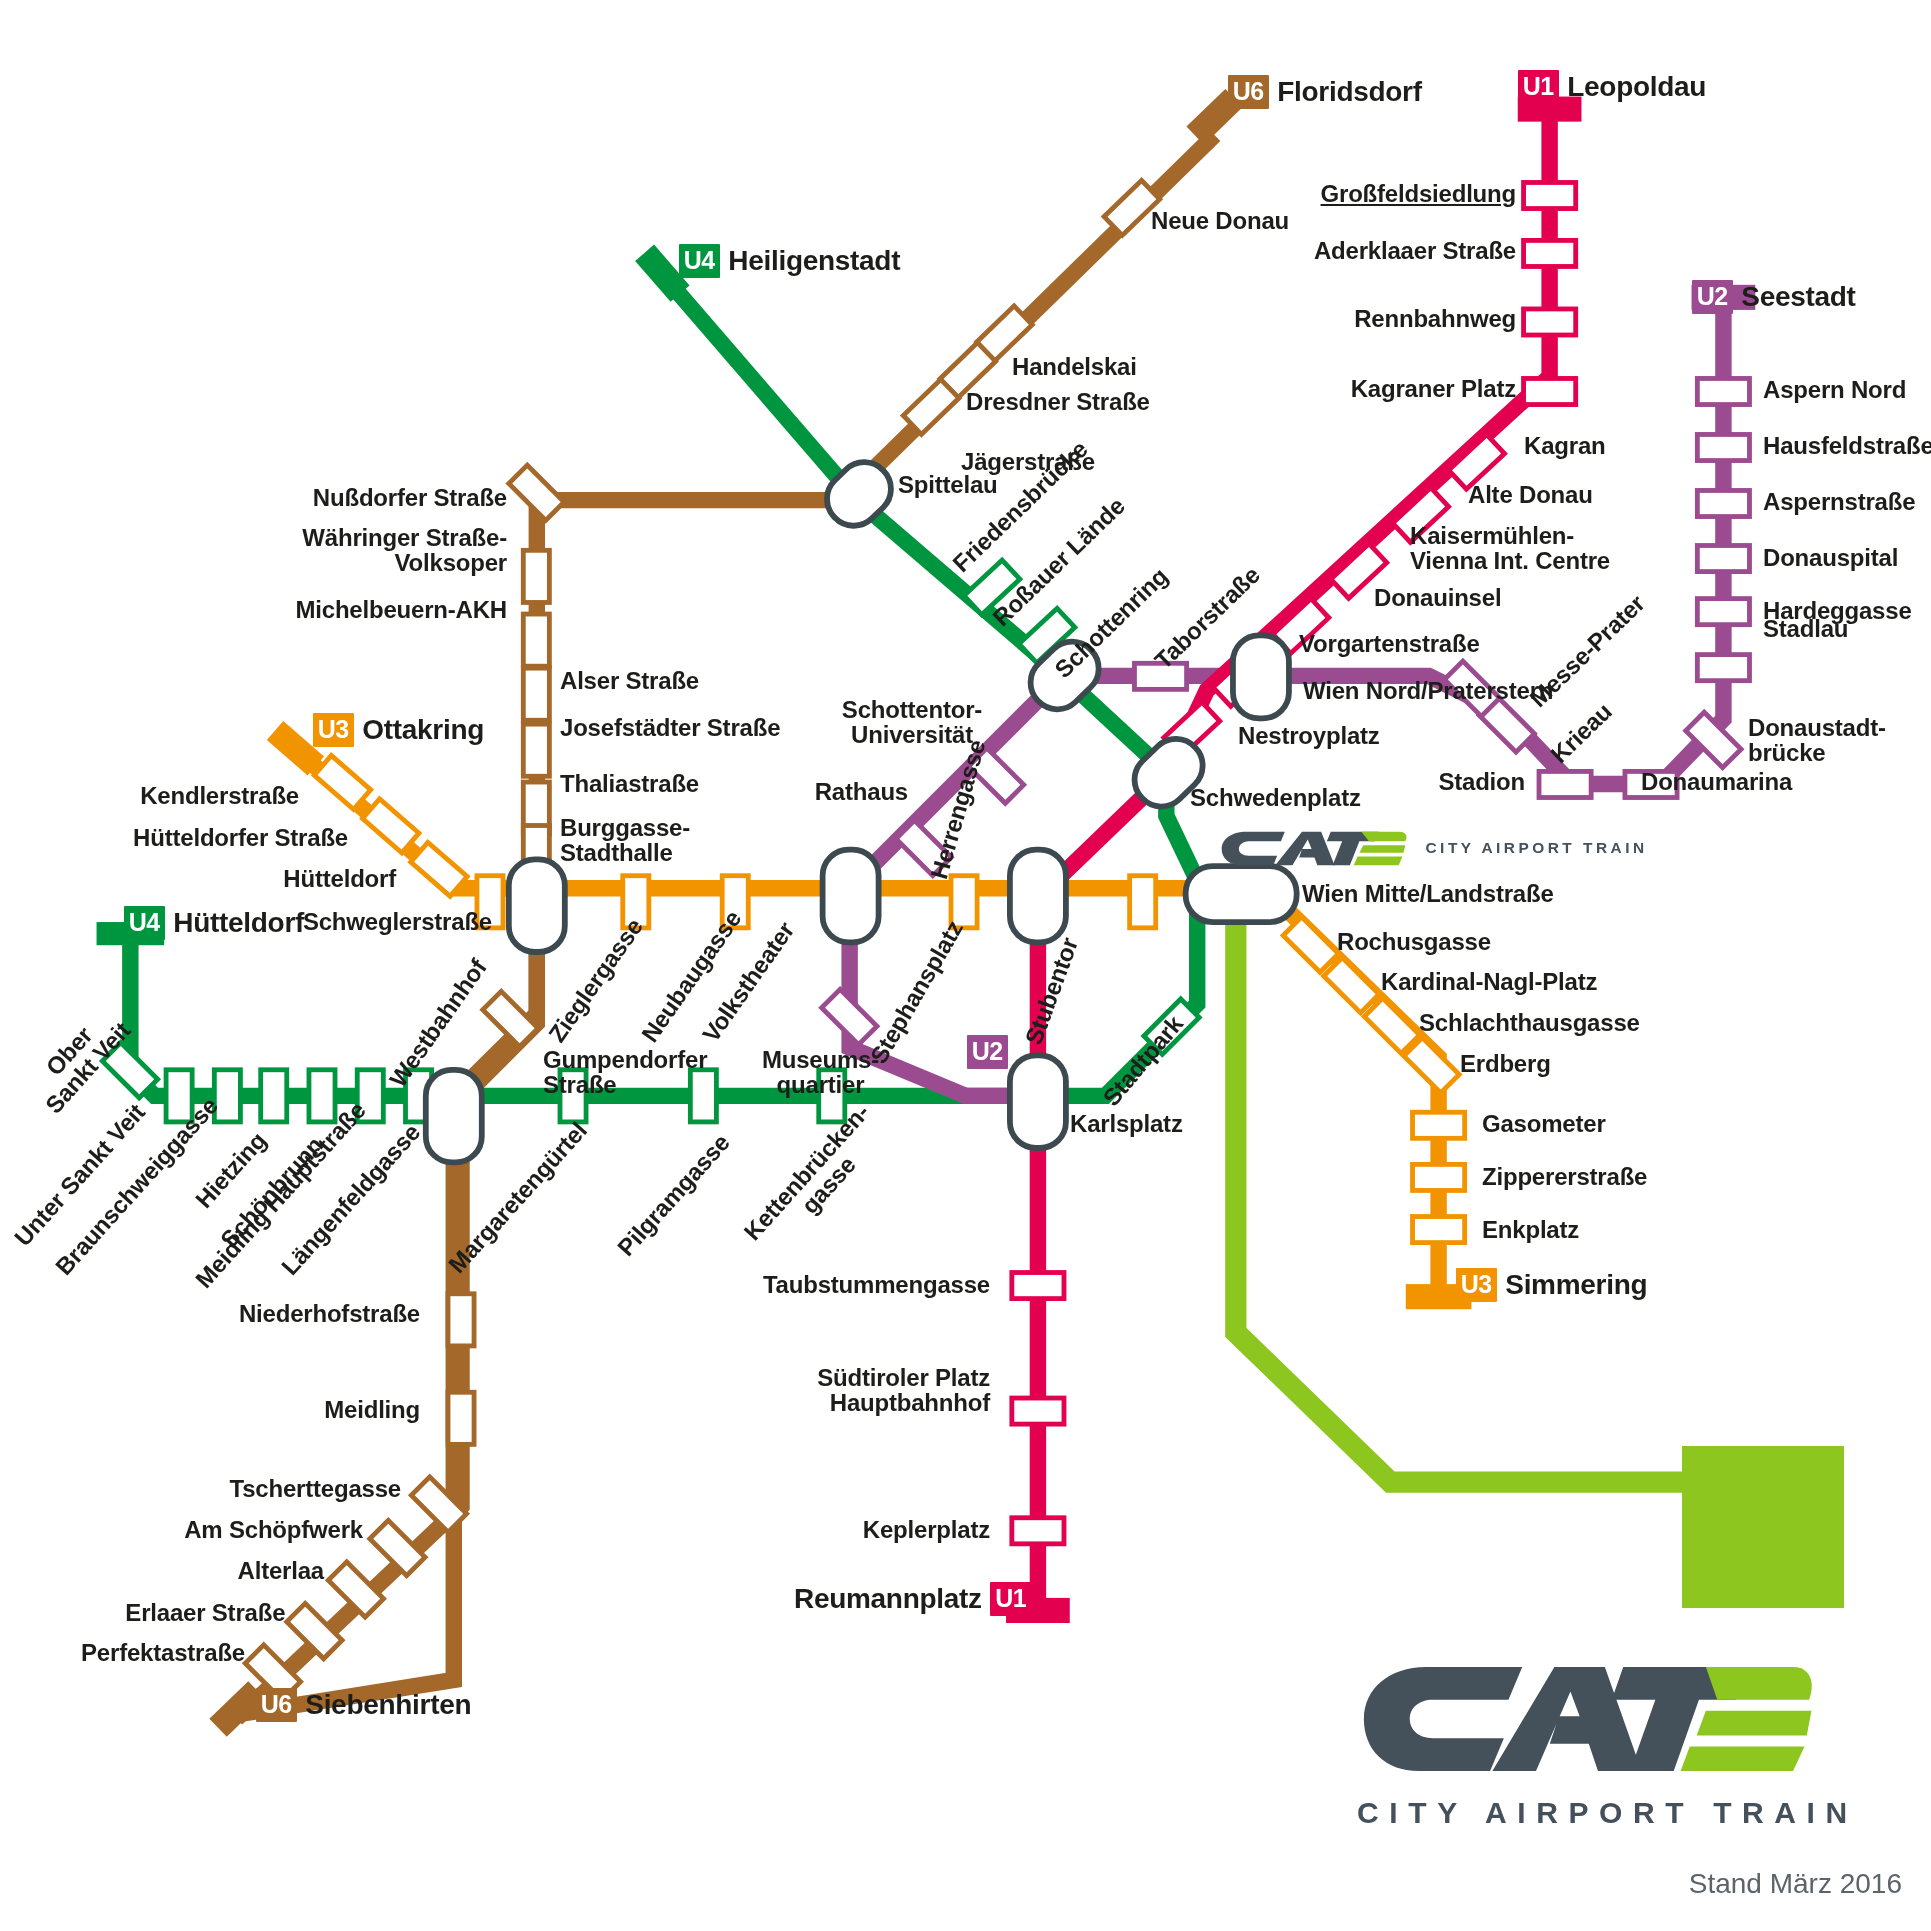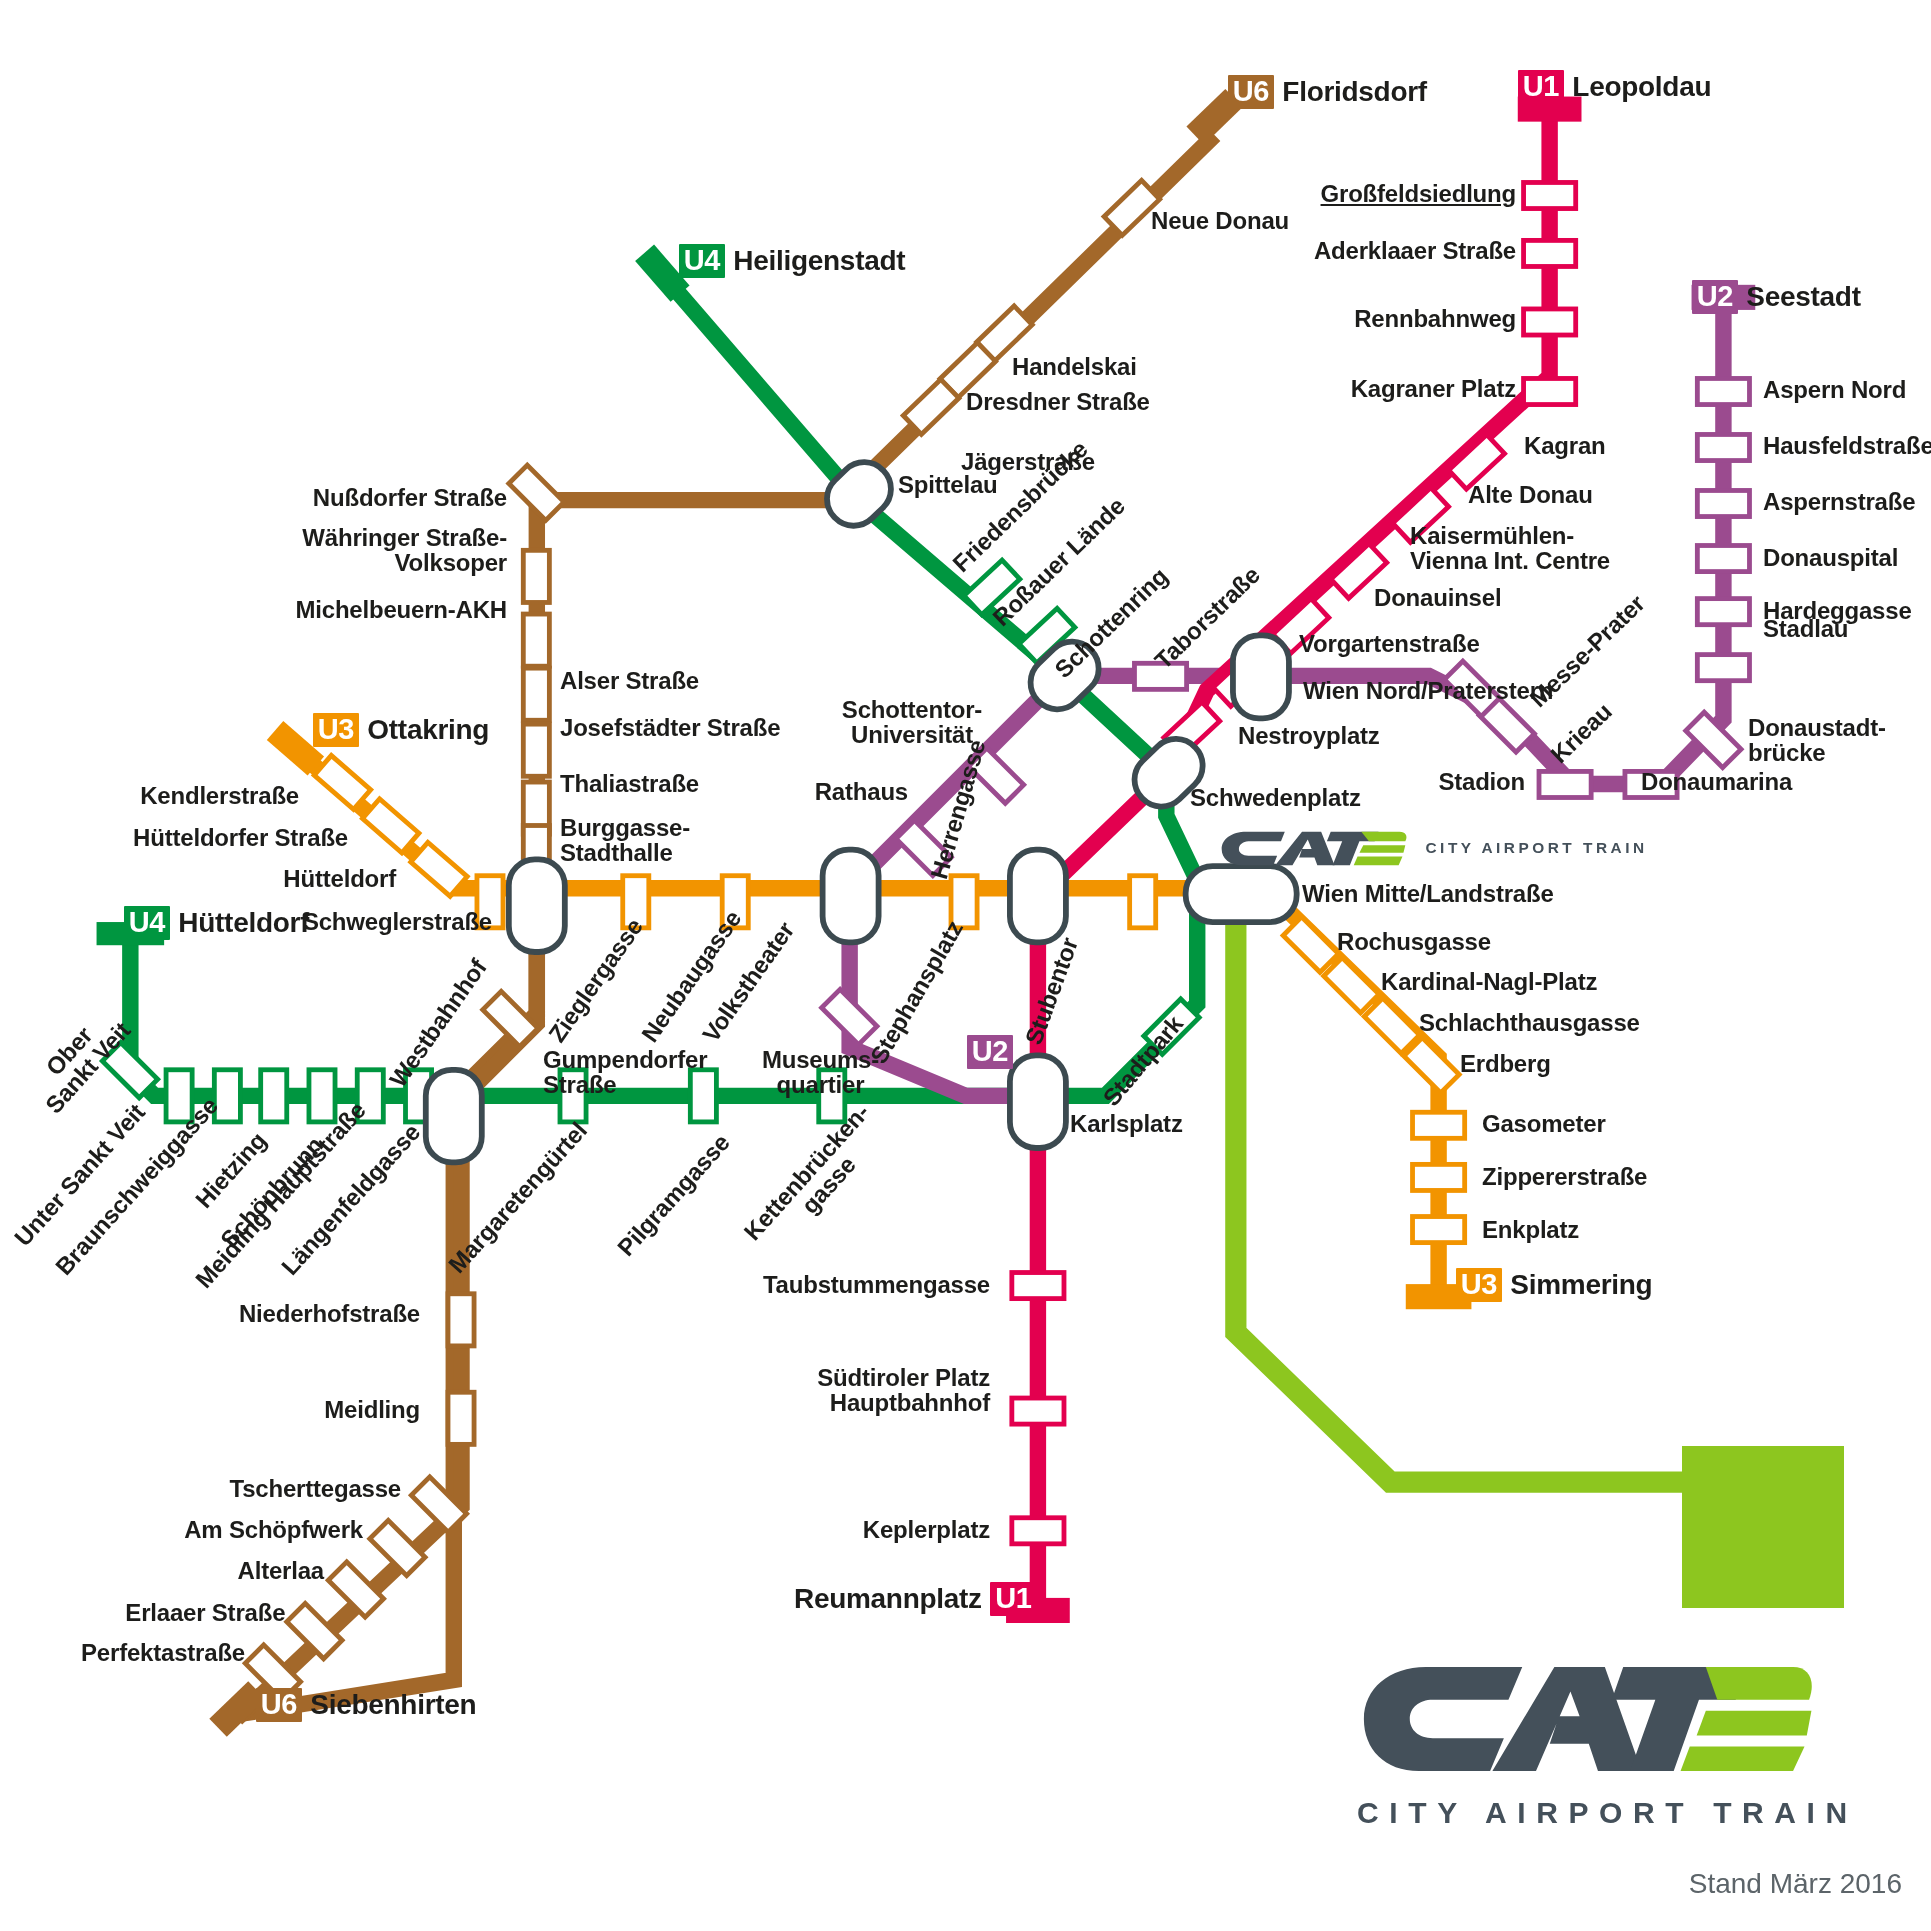--- a/index.html
+++ b/index.html
@@ -6,21 +6,21 @@
   html,body{margin:0;padding:0;background:#ffffff;}
   body{width:1931px;height:1931px;overflow:hidden;
        font-family:"Liberation Sans","DejaVu Sans",sans-serif;}
   #map-root{position:relative;width:1931px;height:1931px;background:#fff;}
   svg#net{position:absolute;left:0;top:0;width:1931px;height:1931px;}
   .lbl{position:absolute;font-weight:bold;color:#1d1d1b;white-space:nowrap;
        font-size:24px;line-height:1.04;letter-spacing:-0.2px;}
   .lbl.r{text-align:right;}
   .lbl.c{text-align:center;}
   .diag{transform-origin:left top;}
-  .badge{display:inline-block;color:#fff;font-weight:bold;font-size:29px;
+  .badge{display:inline-block;color:#fff;font-weight:bold;font-size:25px;
          line-height:29px;padding:1.9px 4.8px 2.9px 4.8px;text-align:center;
          letter-spacing:-0.5px;border-radius:1px;vertical-align:middle;}
   .termrow{position:absolute;white-space:nowrap;display:flex;align-items:center;gap:8.7px;}
   .termrow .tname{font-weight:bold;font-size:28px;color:#1d1d1b;letter-spacing:-0.3px;}
   
   #airport-box{position:absolute;background:#8DC61F;}
   #airport-label{position:absolute;text-align:right;font-weight:bold;
         font-size:29px;line-height:1.16;color:#1d1d1b;letter-spacing:-0.3px;}
   
   .catwrap{position:absolute;}

